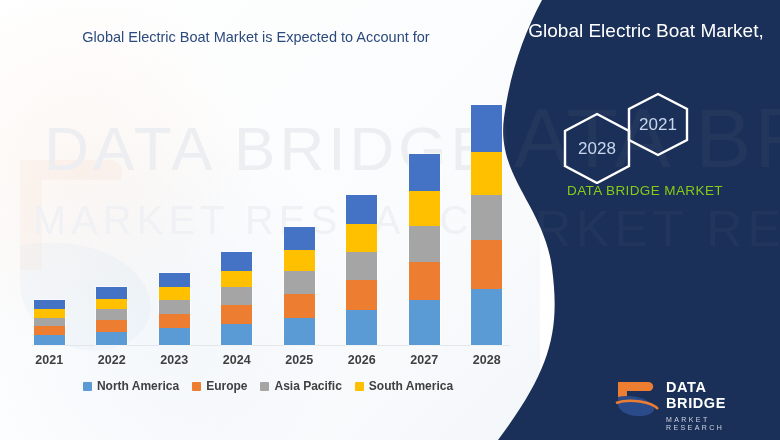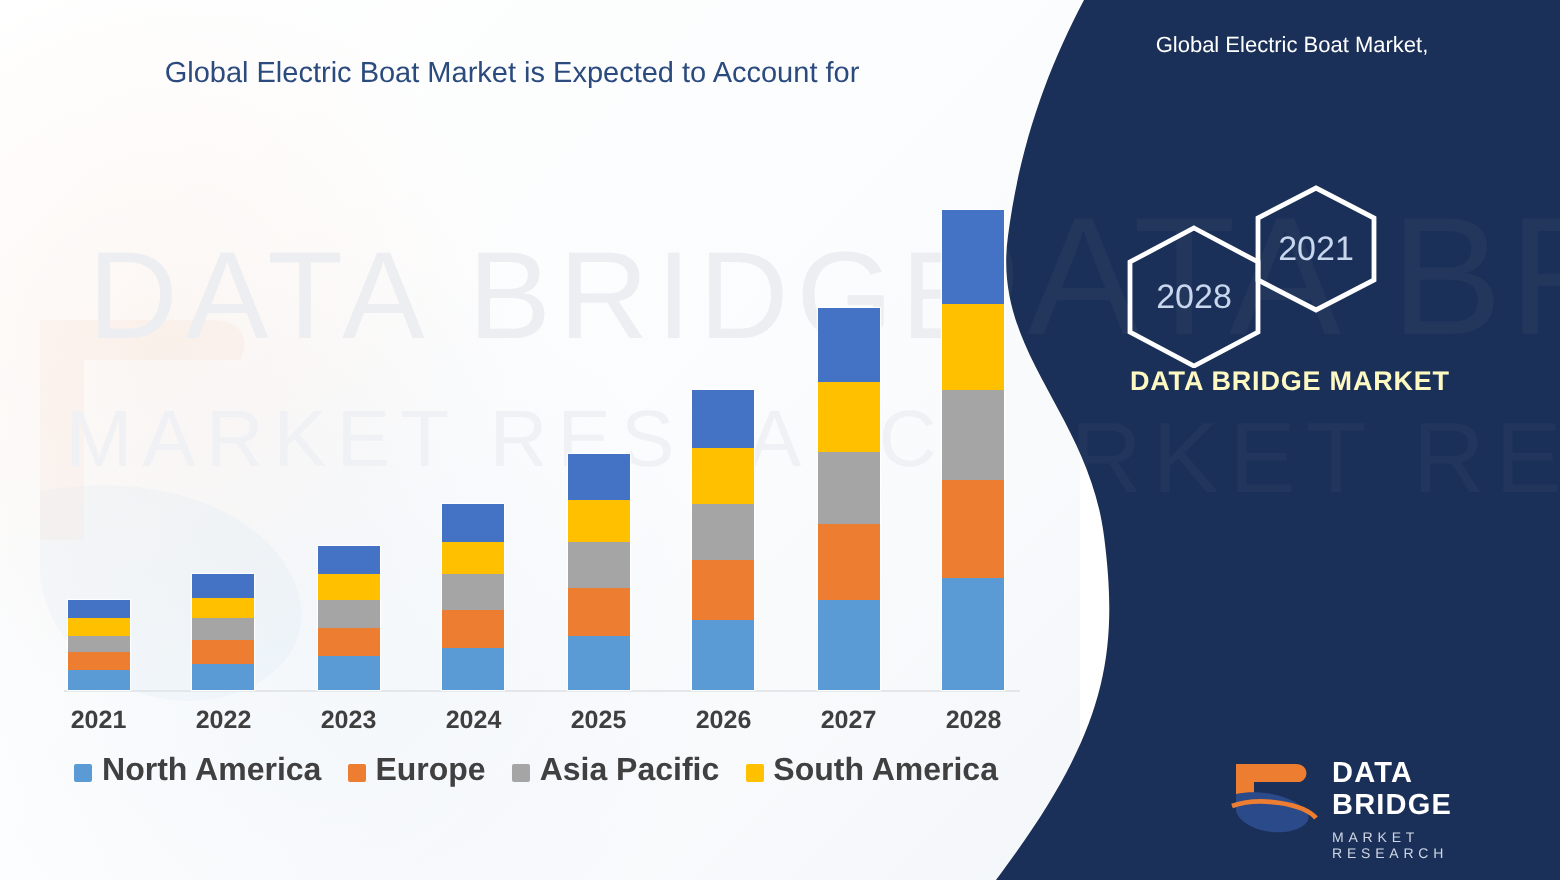--- a/index.html
+++ b/index.html
@@ -73,21 +73,21 @@
   .xtick {
     width:62px; text-align:center; font-size:12.5px; color:#3f3f3f; font-weight:700;
   }
 
   .legend {
     position:absolute; left:18px; top:376px; width:500px; height:20px;
     display:flex; justify-content:center; align-items:center; gap:13px;
   }
   .legend-item { display:flex; align-items:center; gap:5px; }
   .legend-swatch { width:9px; height:9px; border-radius:1px; flex:none; }
-  .legend-label { font-size:16px; color:#404040; font-weight:700; white-space:nowrap; }
+  .legend-label { font-size:12px; color:#404040; font-weight:700; white-space:nowrap; }
 
   
   .right-panel {
     position:absolute; right:0; top:0; width:290px; height:440px;
     background:#1b3058; overflow:hidden;
     clip-path: path("M 52 0 L 290 0 L 290 440 L 8 440 C 62 368 70 330 62 268 C 54 206 6 176 14 118 C 20 72 34 34 52 0 Z");
   }
   .right-watermark {
     position:absolute; left:-40px; top:96px; width:380px;
     text-align:center; pointer-events:none; user-select:none;
@@ -96,29 +96,29 @@
     font-size:84px; letter-spacing:3px; color:rgba(255,255,255,0.035);
     line-height:1; white-space:nowrap;
   }
   .right-watermark .rwm2 {
     font-size:50px; letter-spacing:5px; color:rgba(255,255,255,0.03);
     margin-top:20px; white-space:nowrap;
   }
 
   .right-title {
     position:absolute; left:36px; top:14px; width:240px;
-    text-align:center; color:#ffffff; font-size:11px; line-height:1.75; font-weight:400;
+    text-align:center; color:#ffffff; font-size:19px; line-height:1.75; font-weight:400;
   }
 
   .hexwrap { position:absolute; left:60px; top:88px; width:160px; height:96px; }
 
   .brand-text {
     position:absolute; left:30px; top:180px; width:250px;
-    text-align:center; color:#fef9c3; font-size:13.5px; line-height:1.7;
-    letter-spacing:0.4px; font-weight:700;
+    text-align:center; color:#84cc16; font-size:13.5px; line-height:1.7;
+    letter-spacing:0.4px; font-weight:400;
   }
 
   .logo { position:absolute; left:610px; top:378px; width:150px; height:42px; }
   .logo-text { position:absolute; left:56px; top:2px; }
   .logo-name {
     color:#ffffff; font-size:14.5px; font-weight:700; letter-spacing:0.6px; line-height:1.1;
   }
   .logo-sub {
     color:#cfd6e4; font-size:7px; font-weight:400; letter-spacing:2.4px;
     margin-top:4px; line-height:1.1;

